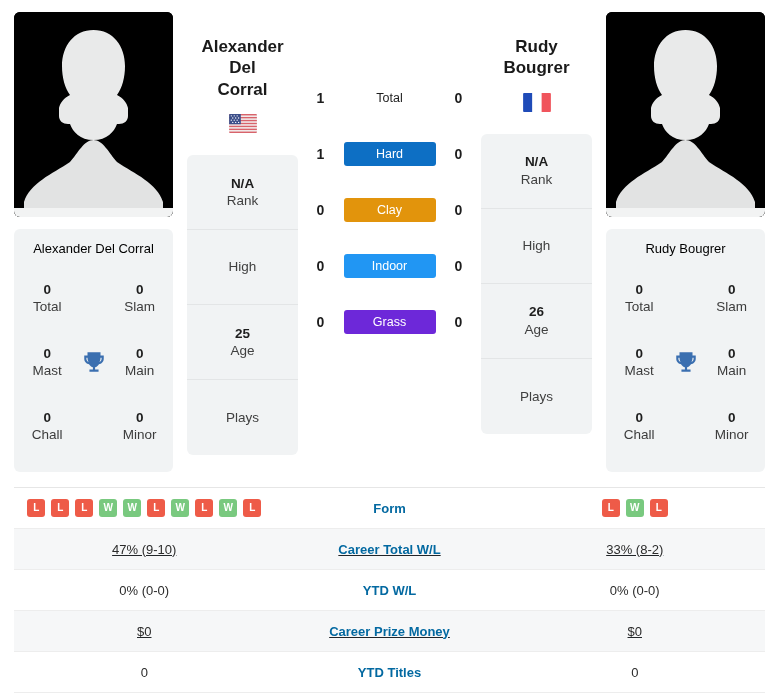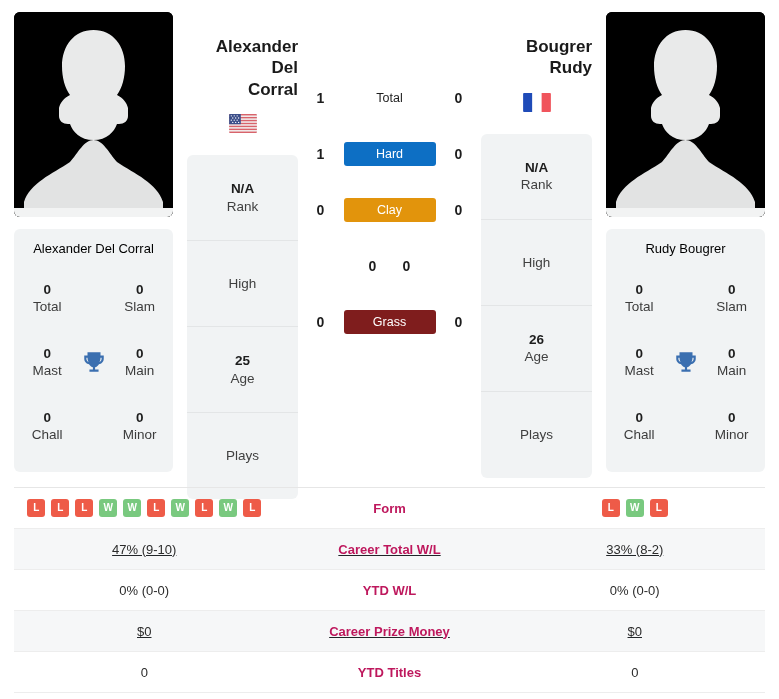--- a/index.html
+++ b/index.html
@@ -58,38 +58,38 @@
   .title-cell { text-align: center; line-height: 1.28; }
   .title-cell .tv { font-size: 13.5px; font-weight: bold; color: #1d1d1d; }
   .title-cell .tl { font-size: 13.5px; color: #3c3c3c; }
   .trophy-cell { display: flex; align-items: center; justify-content: center; }
 
   
   .name-col { width: 115px; flex: 0 0 115px; padding: 0 2px; }
   .name-col.left { margin-left: 12px; }
   .name-col.right { margin-right: 12px; }
   .pname {
-    text-align: right;
+    text-align: center;
     font-size: 17px;
     font-weight: bold;
     line-height: 1.26;
     color: #1a1a1a;
     padding-top: 24px;
   }
   .flag-wrap { display: flex; justify-content: center; margin-top: 14px; }
   .flag { width: 28px; height: 19px; display: block; border-radius: 1px; }
 
   .info-card {
     margin-top: 22px;
     background: #f1f3f4;
     border-radius: 6px;
     overflow: hidden;
   }
   .info-row {
-    height: 86px;
+    height: 75px;
     display: flex;
     flex-direction: column;
     align-items: center;
     justify-content: center;
     border-bottom: 1px solid #e3e5e6;
     line-height: 1.3;
   }
   .info-row:last-child { border-bottom: none; text-align: center; }
   .info-row .iv { font-size: 13.5px; font-weight: bold; color: #1d1d1d; }
   .info-row .il { font-size: 13.5px; color: #404040; }
@@ -150,21 +150,21 @@
   }
   .trow.alt { background: #f6f7f8; text-decoration: underline; }
   .tcell {
     flex: 1 1 0;
     text-align: center;
     font-size: 13px;
     color: #2b2b2b;
     padding: 0 6px;
     overflow: hidden;
   }
-  .tcell.mid { font-weight: bold; color: #be185d; flex: 0 0 230px; }
+  .tcell.mid { font-weight: bold; color: #0369a1; flex: 0 0 230px; }
   .tcell.left-c, .tcell.right-c { display: flex; justify-content: center; }
   .forms { display: flex; gap: 6px; }
   .badge {
     width: 18px;
     height: 18px;
     border-radius: 3px;
     color: #ffffff;
     font-size: 10px;
     font-weight: bold;
     display: flex;
@@ -297,33 +297,34 @@
           <div class="bar" style="background: rgb(13, 111, 196);">Hard</div>
           <div class="sr">0</div>
         </div>
         <div class="srow">
           <div class="sl">0</div>
           <div class="bar" style="background: rgb(226, 148, 12);">Clay</div>
           <div class="sr">0</div>
         </div>
         <div class="srow">
           <div class="sl">0</div>
+          <div class="bar" style="background: rgb(33, 150, 243);">Indoor</div>
           <div class="sr">0</div>
         </div>
         <div class="srow">
           <div class="sl">0</div>
-          <div class="bar" style="background: #7f1d1d;">Grass</div>
+          <div class="bar" style="background: #6d28d9;">Grass</div>
           <div class="sr">0</div>
         </div>
       </div>
 
     <div class="name-col right">
       <div class="pname">
+        <div>Rudy</div>
         <div>Bougrer</div>
-        <div>Rudy</div>
       </div>
       <div class="flag-wrap">
         <svg class="flag" viewBox="0 0 38 26">
           <rect width="12.67" height="26" x="0" fill="#1f4bb8"></rect>
           <rect width="12.67" height="26" x="12.67" fill="#ffffff"></rect>
           <rect width="12.67" height="26" x="25.33" fill="#f0545c"></rect>
         </svg>
       </div>
       <div class="info-card">
         <div class="info-row">

